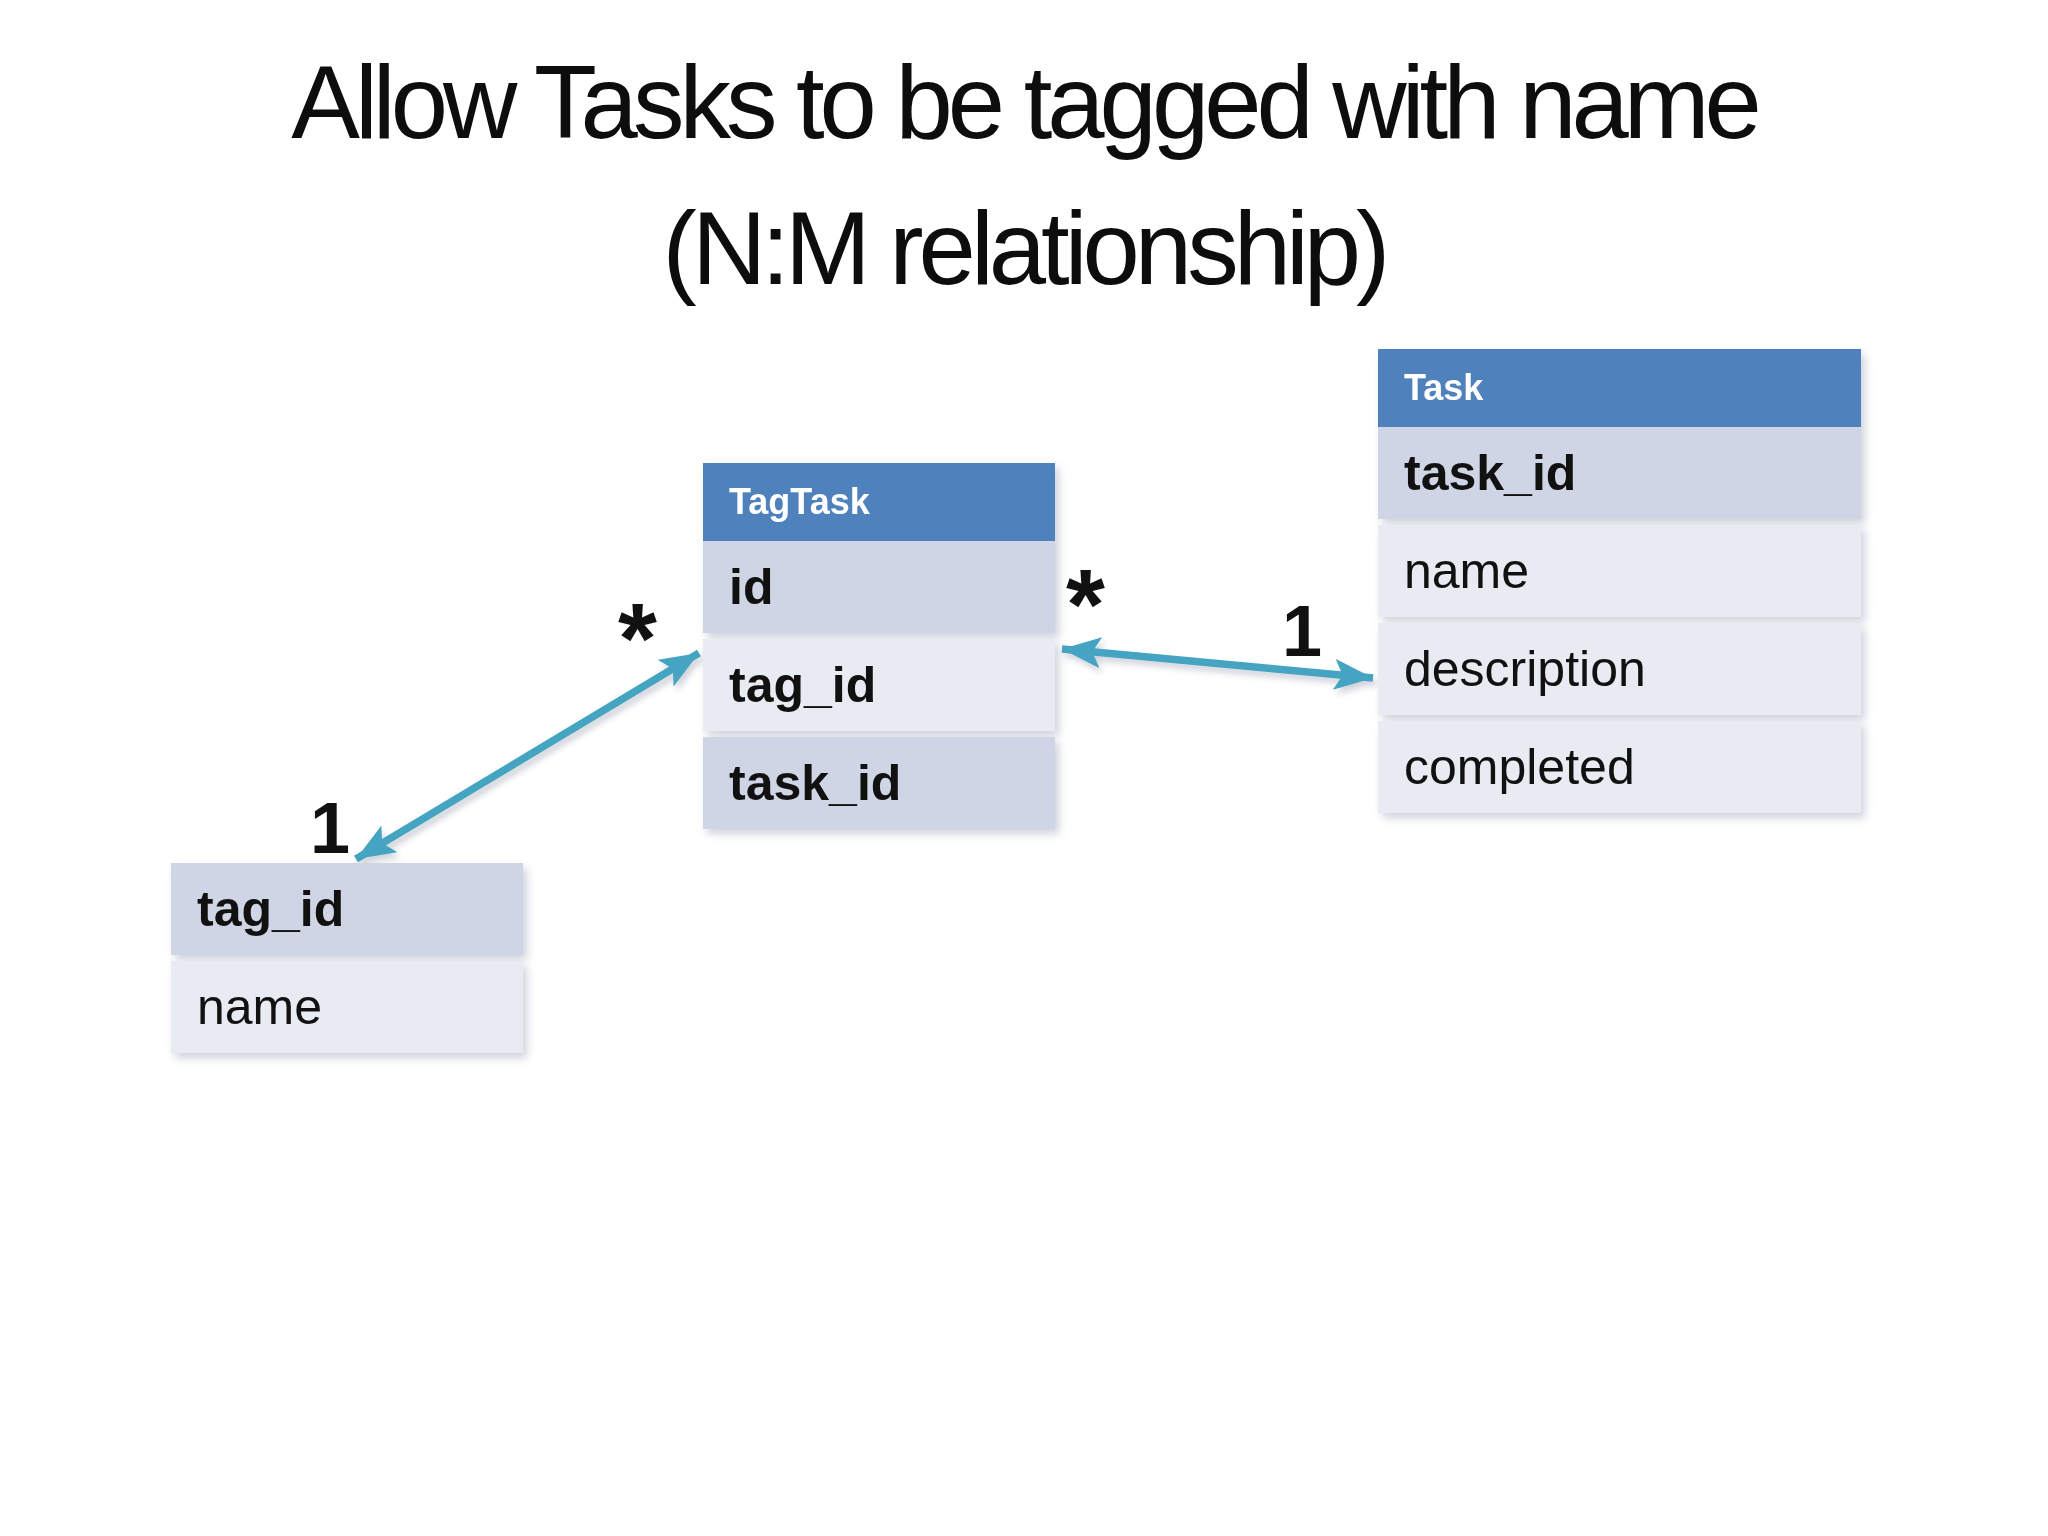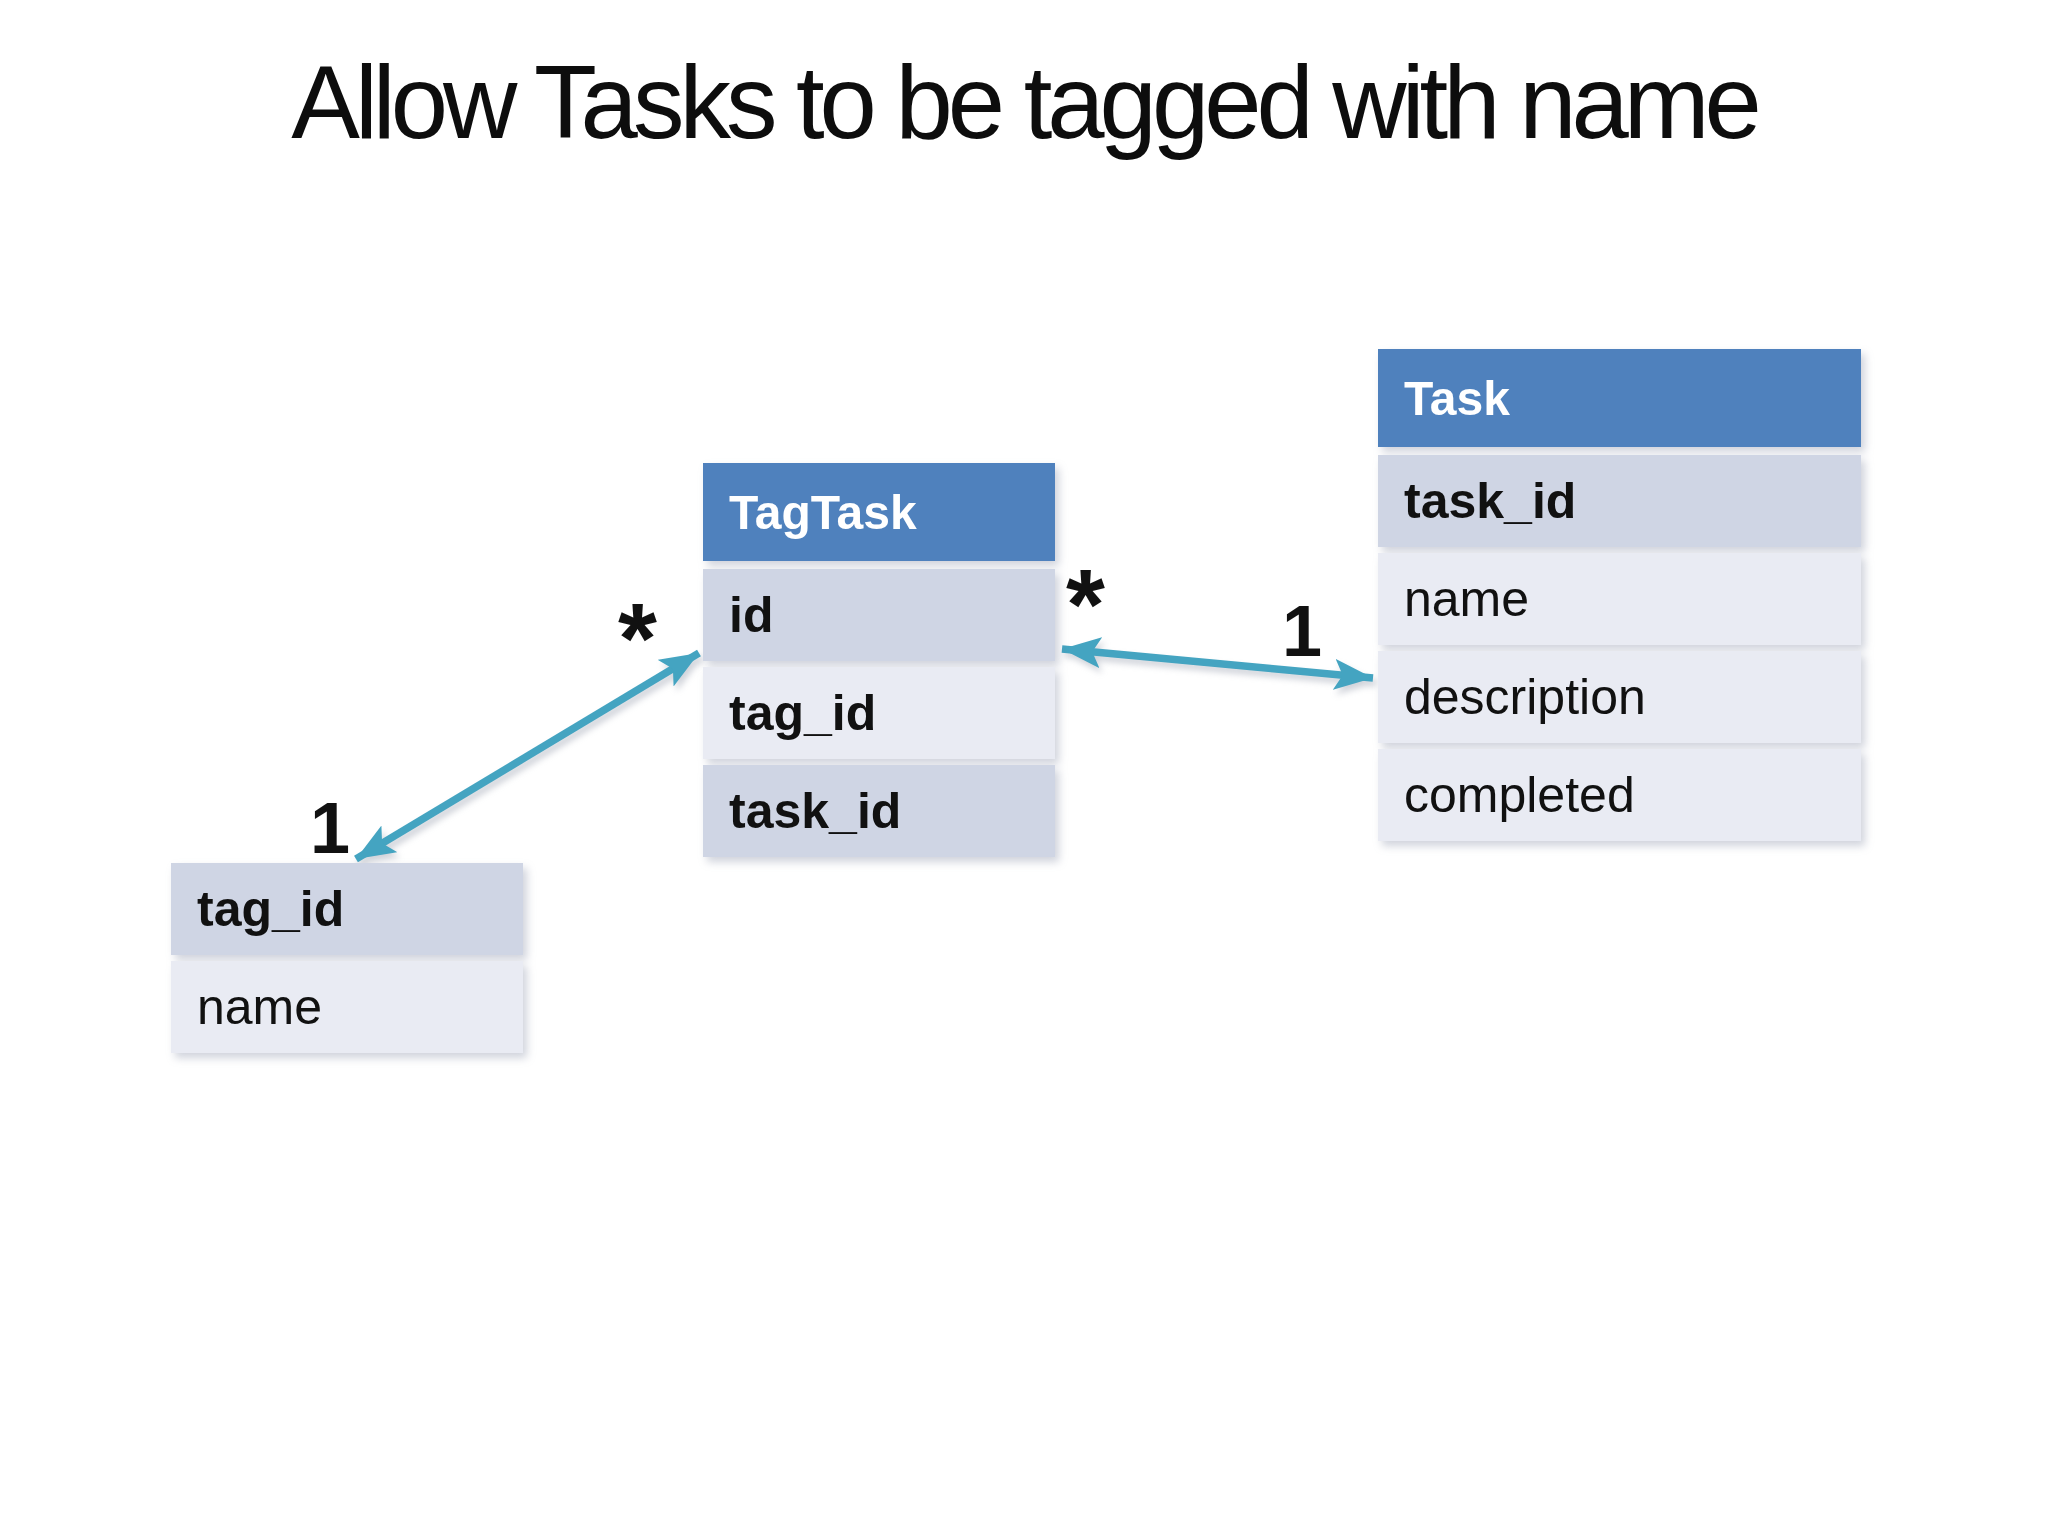--- a/index.html
+++ b/index.html
@@ -29,28 +29,27 @@
     font-size:103px;
     line-height:1.42;
     letter-spacing:-5px;
     font-weight:400;
   }
   .db-table{
     position:absolute;
     filter:drop-shadow(4px 5px 4px rgba(100,110,140,0.30));
   }
   .tbl-header{
-    height:98px;
+    height:78px;
     background:var(--header-fill);
     color:var(--header-text);
     font-weight:bold;
-    font-size:48px;
+    font-size:36px;
     display:flex;align-items:center;
     padding-left:26px;
-    margin-bottom:8px;
   }
   .tbl-row{
     height:92px;
     font-size:50px;
     color:var(--body-text);
     display:flex;align-items:center;
     padding-left:26px;
     margin-bottom:6px;
   }
   .tbl-row:last-child{margin-bottom:0;}
@@ -84,20 +83,21 @@
   .m-tagtask-many-right{left:1066px;top:554px;}
   .m-task-one{left:1282px;top:595px;}
 </style>
 </head>
 <body>
 
 <div class="slide">
 
   <div class="slide-title">
     <div>Allow Tasks to be tagged with name</div>
+    <div>(N:M relationship)</div>
   </div>
 
   <svg class="connectors" viewBox="0 0 2048 1536" xmlns="http://www.w3.org/2000/svg">
     <defs>
       <marker id="arrowhead" viewBox="0 0 10 8" refX="10" refY="4" markerWidth="5.2" markerHeight="4.2" orient="auto-start-reverse" markerUnits="strokeWidth">
         <path d="M0,0 L10,4 L0,8 L2.2,4 Z" fill="#44a4c1"></path>
       </marker>
     </defs>
     <line class="connector" x1="356" y1="859" x2="699" y2="653" marker-start="url(#arrowhead)" marker-end="url(#arrowhead)"></line>
     <line class="connector" x1="1062" y1="649" x2="1373" y2="678" marker-start="url(#arrowhead)" marker-end="url(#arrowhead)"></line>

